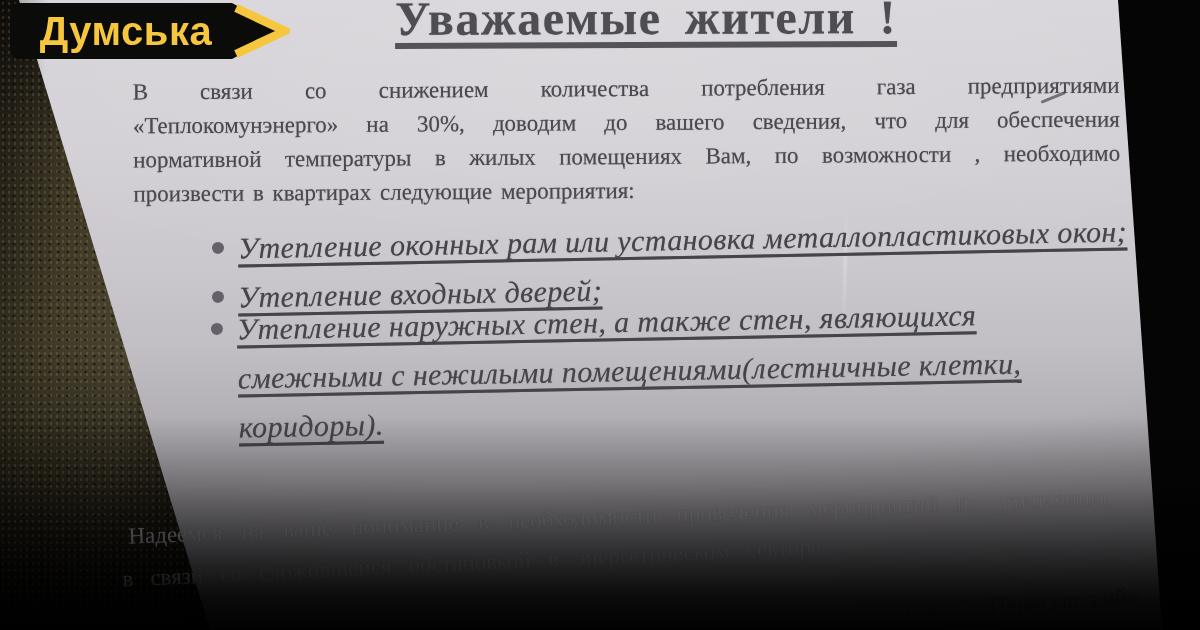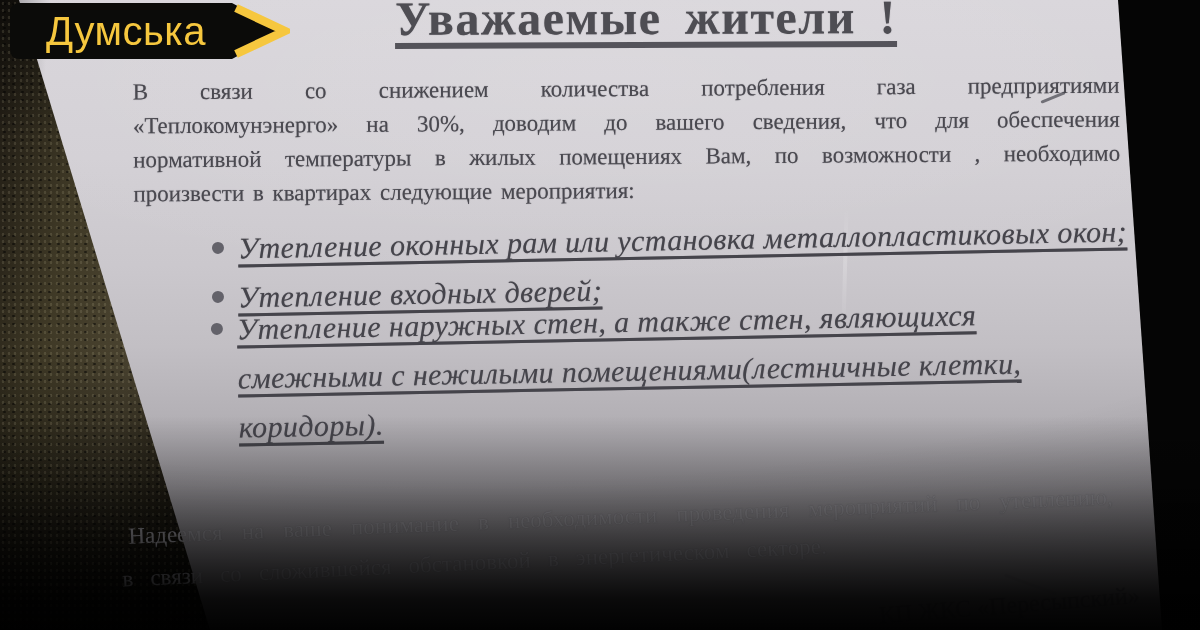--- a/index.html
+++ b/index.html
@@ -59,21 +59,21 @@
   
   .vignette{position:absolute;inset:0;z-index:4;pointer-events:none;
     background:
       linear-gradient(180deg, rgba(0,0,0,0) 66%, rgba(0,0,0,0.28) 77%, rgba(0,0,0,0.62) 87%, rgba(0,0,0,0.9) 95%, rgba(0,0,0,0.98) 100%),
       radial-gradient(150% 110% at 40% 10%, rgba(0,0,0,0) 60%, rgba(0,0,0,0.18) 85%, rgba(0,0,0,0.4) 100%);}
 
   
   .badge{position:absolute;left:8px;top:2px;width:282px;height:58px;z-index:5;}
   .badge svg{position:absolute;left:0;top:0;}
   .badge-label{position:absolute;left:22px;top:5px;width:192px;text-align:center;
-    font-family:"Liberation Sans","DejaVu Sans",sans-serif;font-weight:normal;font-size:40px;line-height:48px;
+    font-family:"Liberation Sans","DejaVu Sans",sans-serif;font-weight:bold;font-size:40px;line-height:48px;
     color:#f6c73e;letter-spacing:0.5px;}
 </style>
 </head>
 <body>
 
 <div class="stage">
 
   <div class="bg-texture"></div>
 
   <div class="paper">

